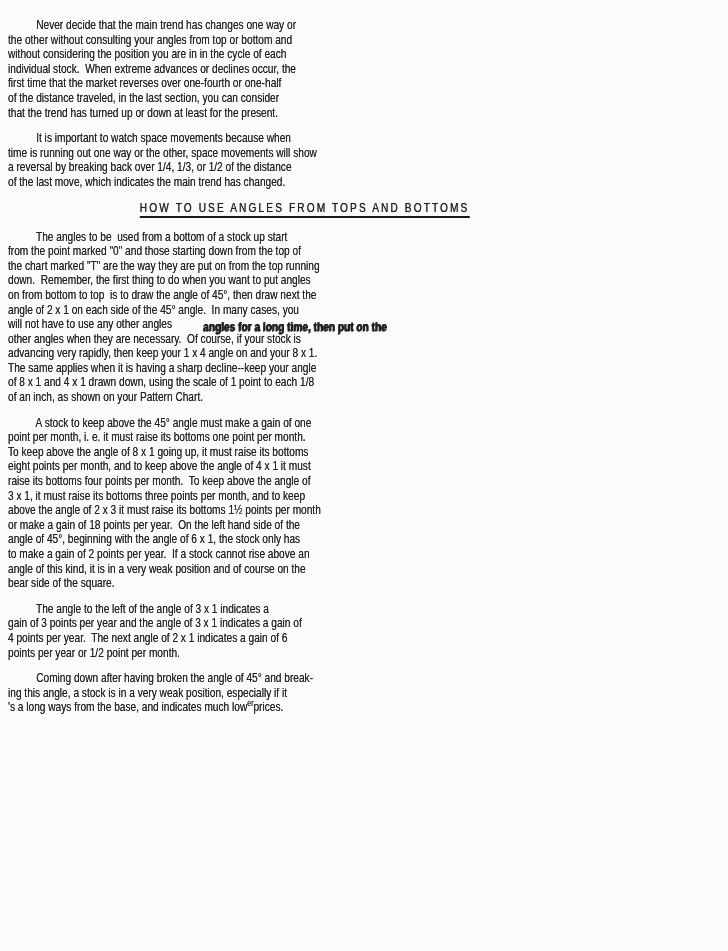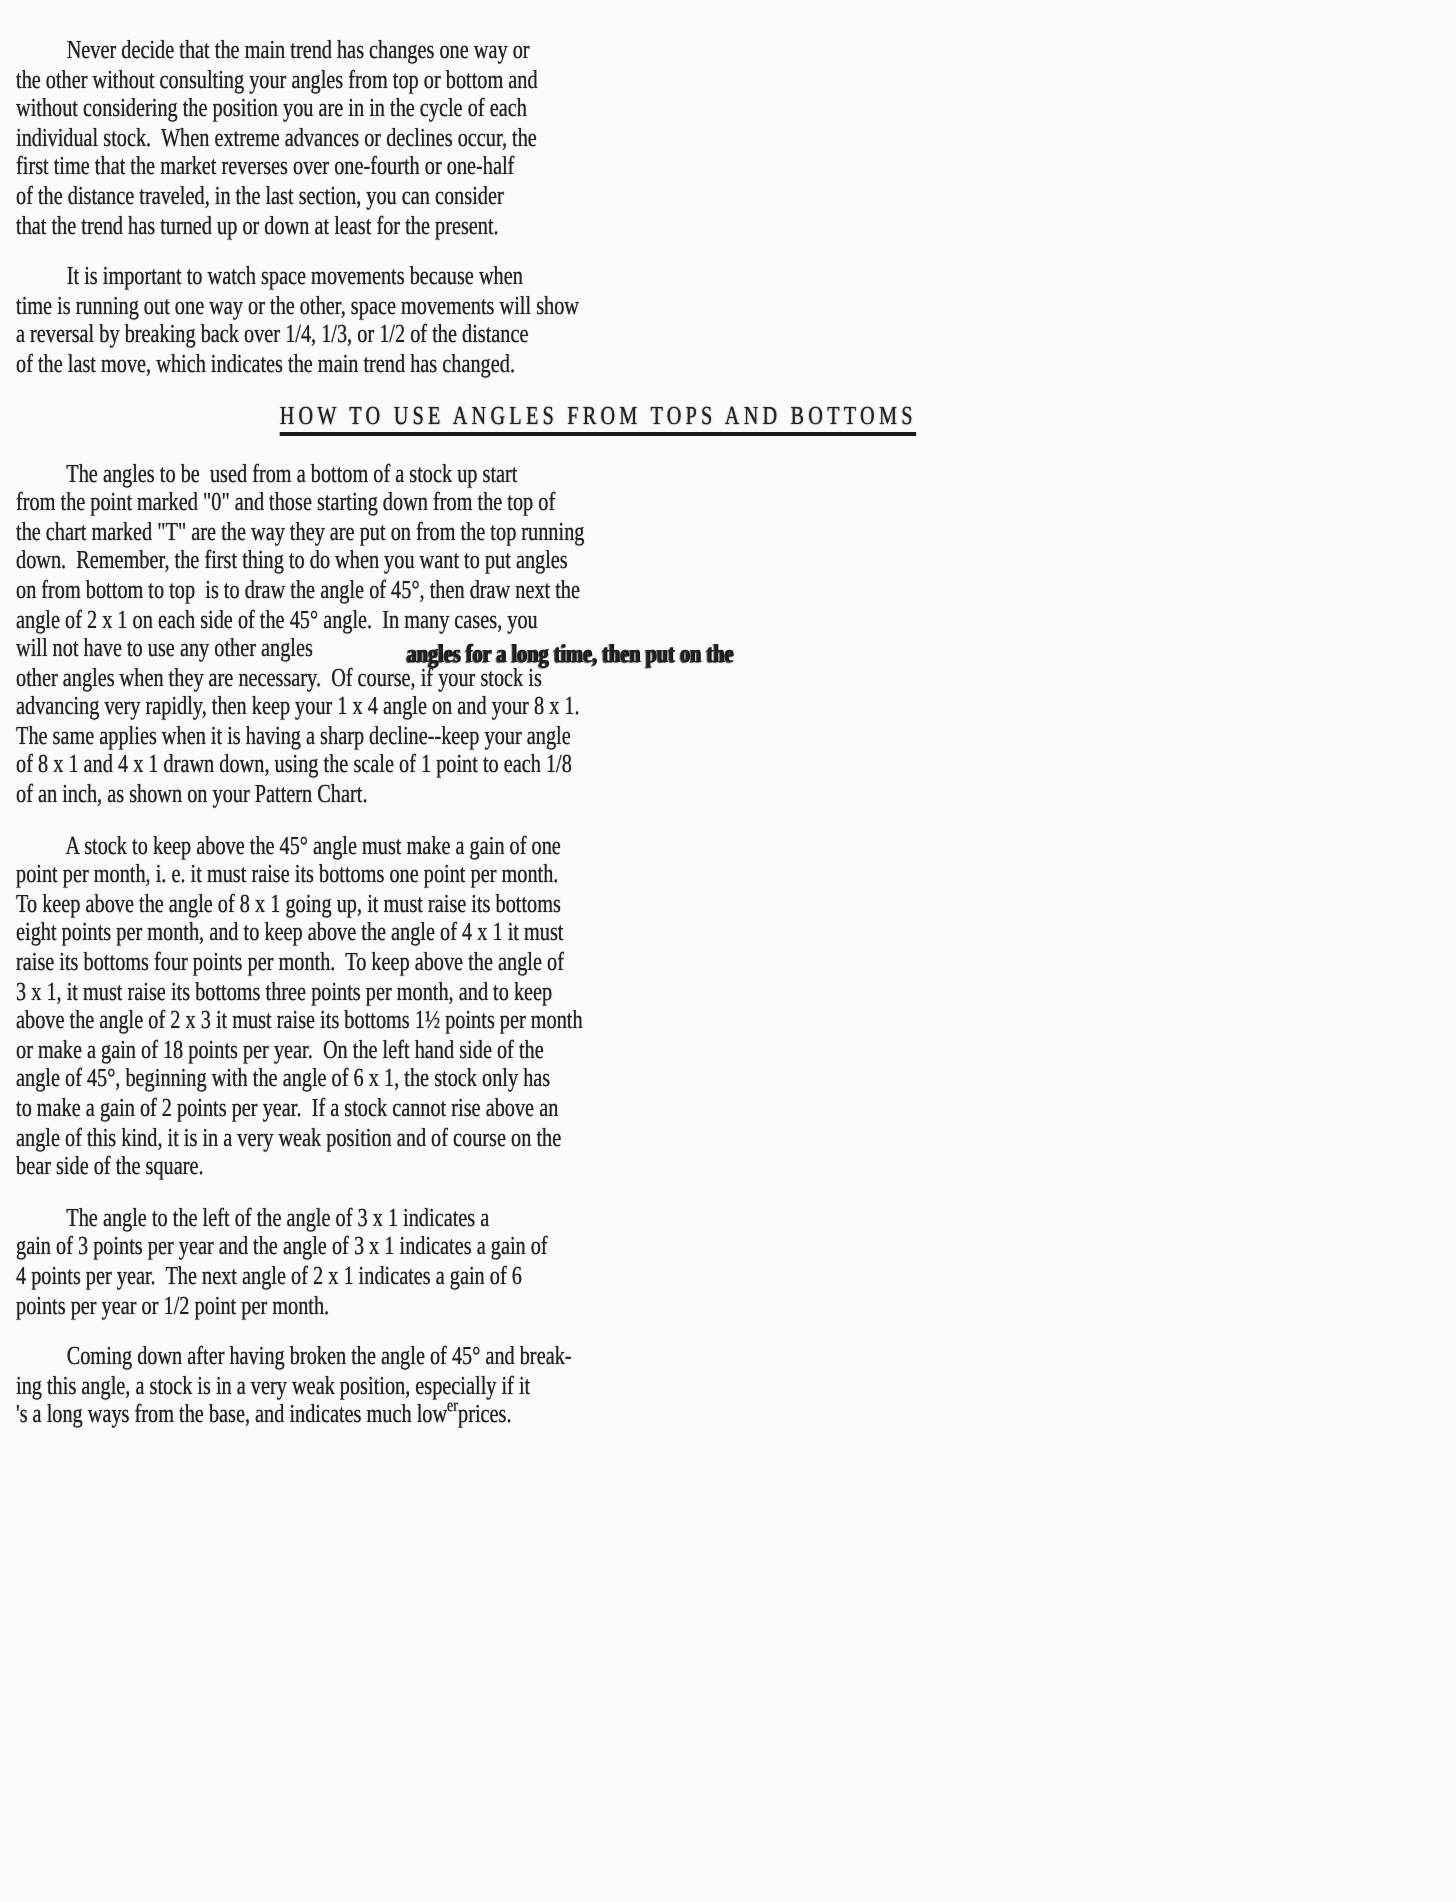--- a/index.html
+++ b/index.html
@@ -1,21 +1,21 @@
 <!DOCTYPE html>
 <html><head>
 <meta charset="utf-8">
 <style>
   html,body{margin:0;padding:0;background:#e8e8e6;}
   .page{
     position:relative;
     width:728px;height:951px;
     background:var(--paper,#fbfbf9);
     overflow:hidden;
-    font-family:Liberation Serif, serif;
+    font-family:Liberation Sans, sans-serif;
   }
   .text-col{
     position:absolute;left:8px;top:18px;width:900px;
     transform:scaleX(0.78);transform-origin:0 0;
     font-size:13px;line-height:14.6px;
     color:var(--ink,#222);
     white-space:pre;
     text-shadow:0 0 0.6px rgba(25,25,25,0.7);
   }
   .para{margin:0 0 11px 0;}

